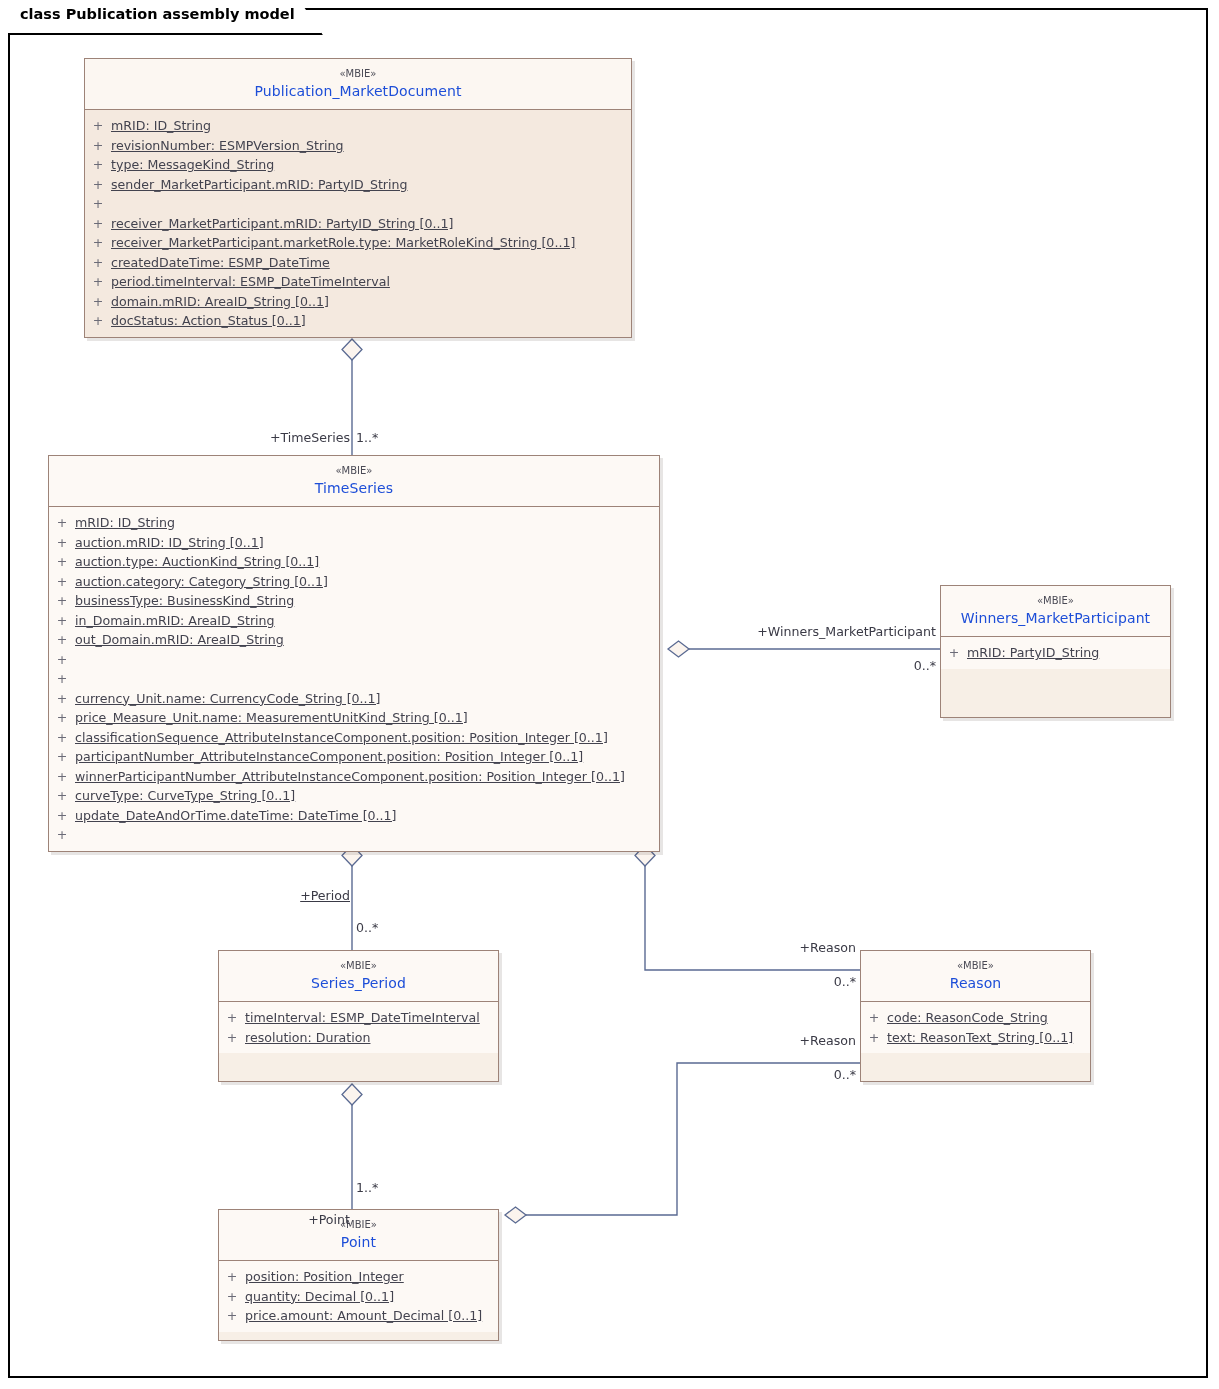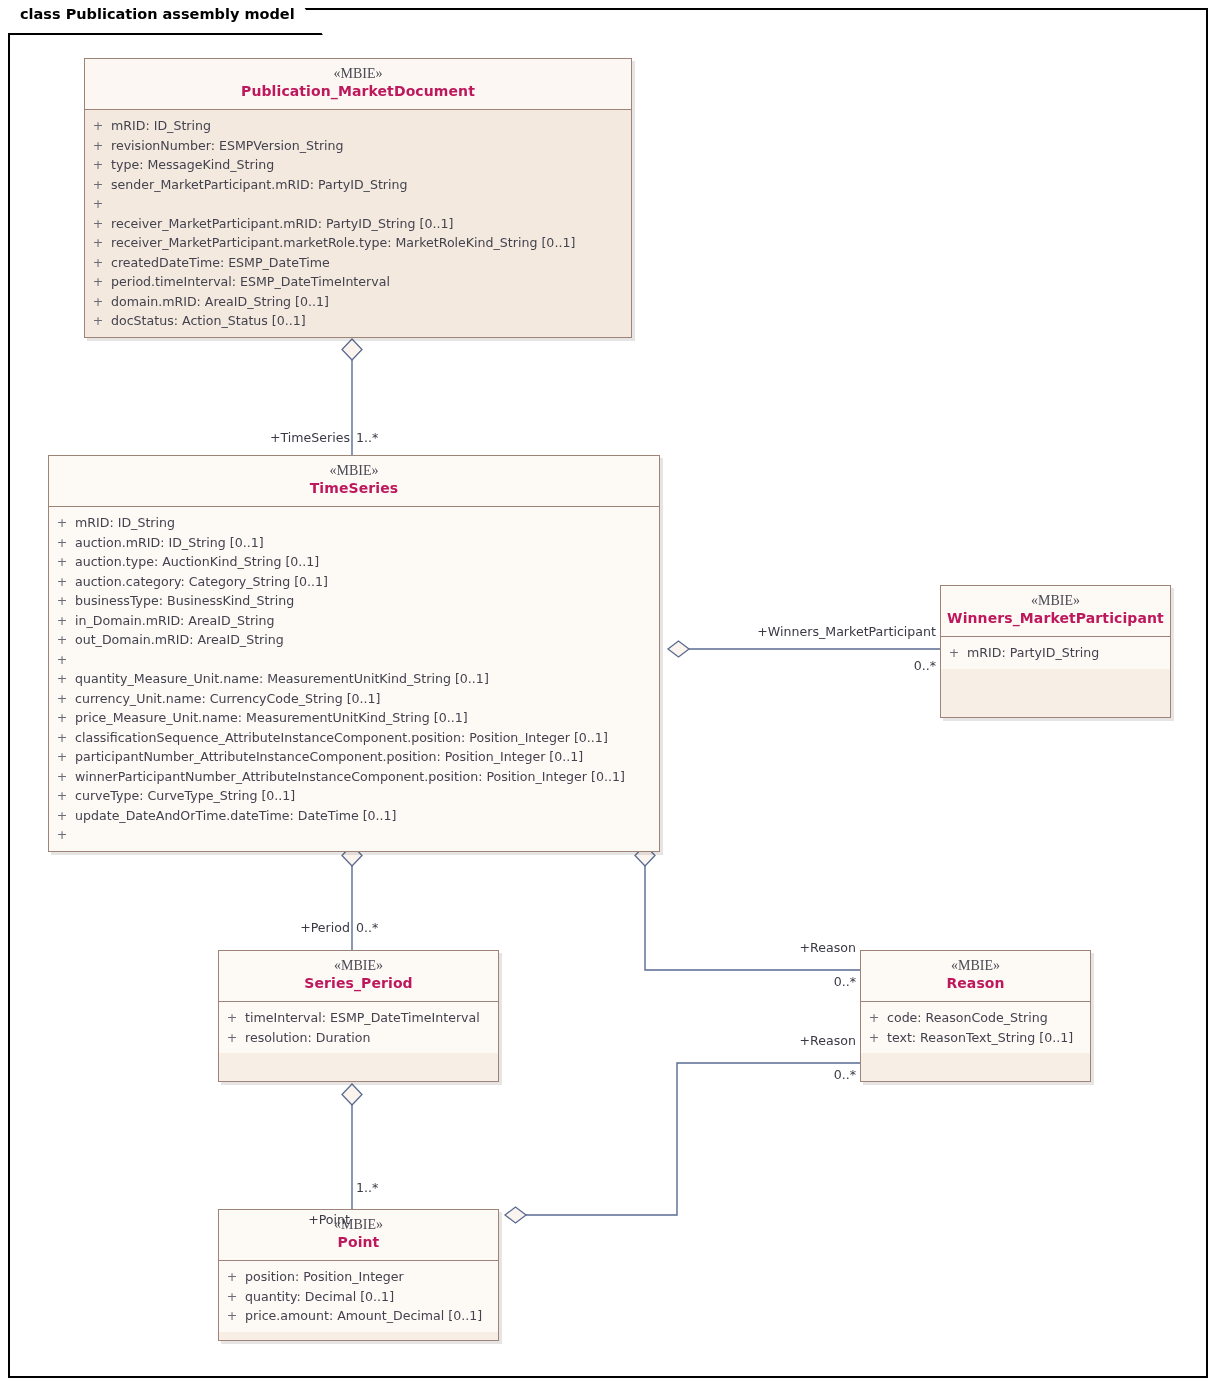--- a/index.html
+++ b/index.html
@@ -63,30 +63,29 @@
   }
   .uml-head {
     background: #fcf7f2;
     border-bottom: 1px solid #9d8378;
     text-align: center;
     padding: 7px 6px 8px 6px;
     box-sizing: border-box;
   }
   .stereotype {
     display: block;
-    font-size: 14px;
+    font-size: 10px;
     color: #4a4a55;
     line-height: 16px;
-    font-family: Liberation Serif, serif;
   }
   .classname {
     display: block;
     font-size: 14px;
-    font-weight: bold;
-    color: #be185d;
+    font-weight: normal;
+    color: #1d4ed8;
     line-height: 19px;
     letter-spacing: .1px;
   }
   .uml-body {
     padding: 6px 0 6px 0;
     background: #f4e9df;
   }
   .attr {
     display: flex;
     align-items: flex-start;
@@ -95,21 +94,21 @@
     line-height: 19.5px;
     white-space: nowrap;
   }
   .attr .vis {
     display: inline-block;
     width: 26px;
     min-width: 26px;
     text-align: center;
     color: #6b6b77;
   }
-  .attr .sig { display: inline-block; }
+  .attr .sig { display: inline-block; text-decoration: underline; }
 
   
   .uml-class.light .uml-body { background: #fdf9f5; }
   .uml-class.light .uml-head { background: #fdf9f5; }
 
   
   .conn-label {
     position: absolute;
     font-size: 12.6px;
     color: #3a3a46;
@@ -245,21 +244,20 @@
         </div>
       <div class="attr">
           <span class="vis">+</span>
           <span class="sig">out_Domain.mRID: AreaID_String</span>
         </div>
       <div class="attr">
           <span class="vis">+</span>
         </div>
       <div class="attr">
           <span class="vis">+</span>
-          <span class="sig">quantity_Measure_Unit.name: MeasurementUnitKind_String [0..1]</span>
         </div>
       <div class="attr">
           <span class="vis">+</span>
           <span class="sig">currency_Unit.name: CurrencyCode_String [0..1]</span>
         </div>
       <div class="attr">
           <span class="vis">+</span>
           <span class="sig">price_Measure_Unit.name: MeasurementUnitKind_String [0..1]</span>
         </div>
       <div class="attr">
@@ -355,21 +353,21 @@
         </div>
     </div>
   </div>
 
   <div class="conn-label right-align" style="left:178px; top:430px; width:172px;">+TimeSeries</div>
   <div class="conn-label" style="left:356px; top:430px;">1..*</div>
 
   <div class="conn-label right-align" style="left:680px; top:624px; width:256px;">+Winners_MarketParticipant</div>
   <div class="conn-label right-align" style="left:830px; top:658px; width:106px;">0..*</div>
 
-  <div class="conn-label right-align" style="left:240px; top:920px; width:110px;">+Period</div>
+  <div class="conn-label right-align" style="left:240px; top:888px; width:110px;text-decoration:underline;">+Period</div>
   <div class="conn-label" style="left:356px; top:920px;">0..*</div>
 
   <div class="conn-label right-align" style="left:740px; top:940px; width:116px;">+Reason</div>
   <div class="conn-label right-align" style="left:760px; top:974px; width:96px;">0..*</div>
 
   <div class="conn-label right-align" style="left:246px; top:1212px; width:104px;">+Point</div>
   <div class="conn-label" style="left:356px; top:1180px;">1..*</div>
 
   <div class="conn-label right-align" style="left:740px; top:1033px; width:116px;">+Reason</div>
   <div class="conn-label right-align" style="left:760px; top:1067px; width:96px;">0..*</div>

